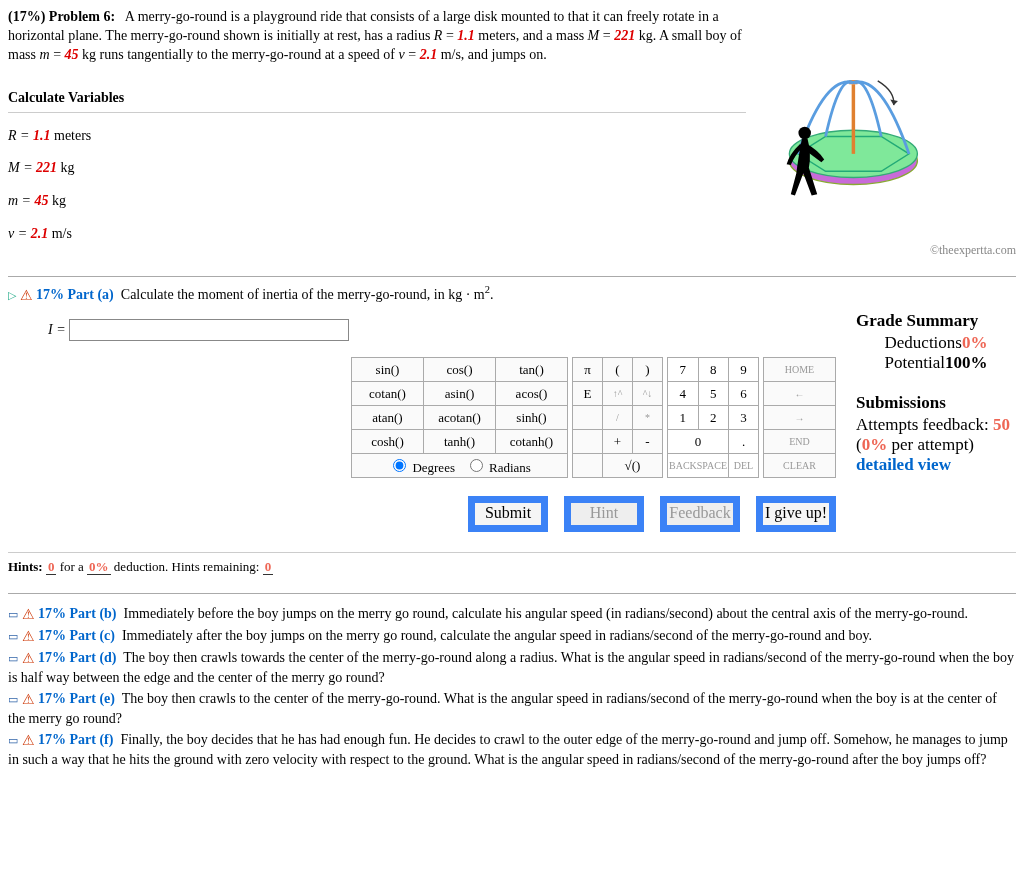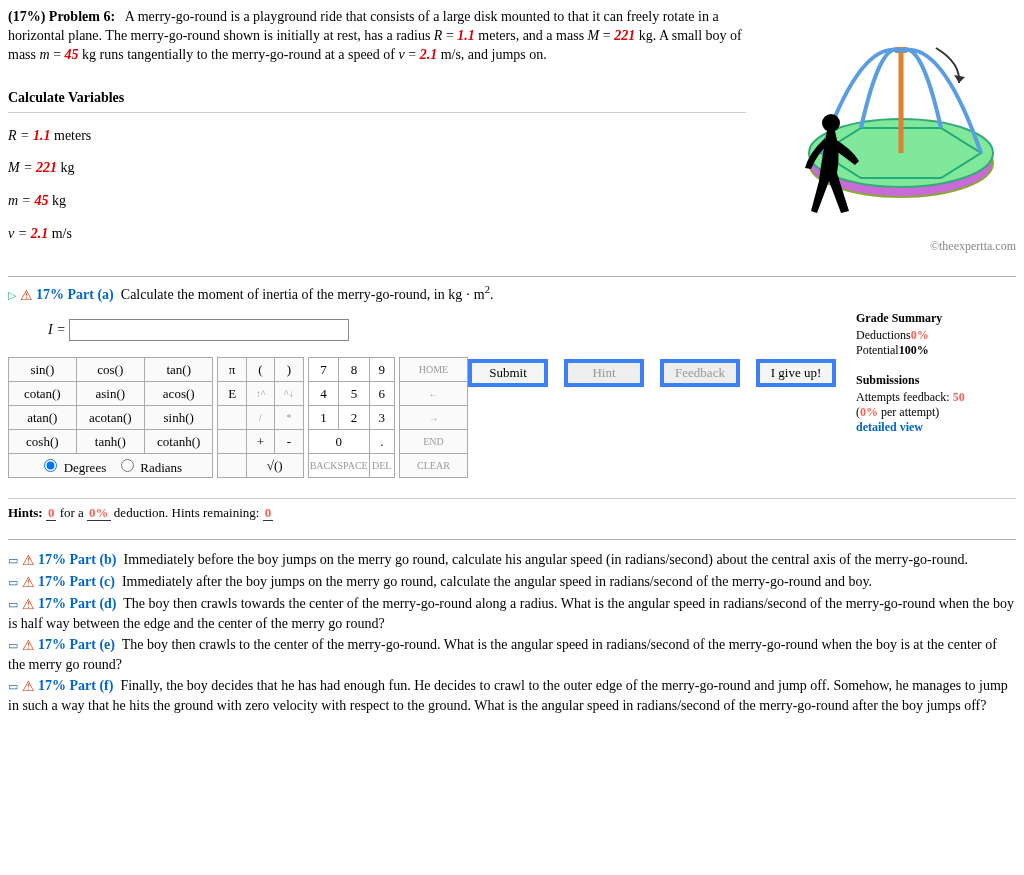--- a/index.html
+++ b/index.html
@@ -8,21 +8,21 @@
     padding: 8px;
     font-family: Georgia, "Times New Roman", serif;
     font-size: 14px;
     color: #000;
     background: #fff;
     width: 1024px;
   }
   .problem-top { display: flex; gap: 10px; }
   .problem-text { flex: 1; line-height: 1.35; }
   .problem-image {
-    width: 260px; height: 250px; display:flex; flex-direction:column; align-items:center; justify-content:center;
+    width: 260px; height: 250px; display:flex; align-items:center; justify-content:center;
     position: relative;
   }
   .problem-image svg { display:block; }
   .copyright { font-size: 12px; color: #888; align-self:flex-end; margin-top:6px; }
   .red { color: #d00; font-style: italic; font-weight: bold; }
   .ital { font-style: italic; }
   .bold { font-weight: bold; }
   .section-title { font-weight: bold; margin-top: 24px; margin-bottom:4px; }
   hr.thin { border: none; border-top: 1px solid #ccc; margin: 2px 0 12px 0; }
   .vars-line { margin: 14px 0; }
@@ -31,41 +31,41 @@
   .part-tag { font-weight: bold; color: #0066cc; }
   .pct { font-weight: bold; color: #0066cc; }
   .tri-green { color: #2a8; font-size:11px; vertical-align:middle; }
   .tri-alert { color: #c30; font-size:14px; vertical-align:middle; }
   .box-icon { color: #36a; font-size:11px; vertical-align:middle; }
   .answer-row { margin: 8px 0 8px 40px; }
   .answer-input {
     width: 280px; height: 22px; border: 1px solid #888; font-family: inherit; padding: 2px 4px;
   }
   .main-area { display:flex; gap:20px; margin-top:6px; }
-  .calc-area { flex:1; display:flex; flex-direction:row; align-items:flex-start; }
-  .sidebar { width: 160px; font-size:12px; }
+  .calc-area { flex:1; display:flex; flex-direction:column; align-items:flex-end; }
+  .sidebar { width: 160px; font-size:17px; }
   .sidebar .hdr { font-weight:bold; margin-bottom:2px; }
-  .sidebar-row { display:flex; justify-content:flex-start; }
+  .sidebar-row { display:flex; justify-content:center; }
   .orange { color: #e65; font-weight:bold; }
   .blue-link { color: #0066cc; font-weight:bold; }
   table.func { border-collapse: collapse; }
   table.func td {
     border: 1px solid #aaa; background: #fafafa; text-align:center;
     width: 72px; height: 24px; font-size:13px;
   }
   table.func td.small { width: 30px; }
   table.func td.num { width: 30px; background:#fff; }
   table.func td.muted { color:#999; font-size:10px; }
   table.func td.wide { width:72px; }
   .radio-row td { background:#fff; border:1px solid #aaa; }
   .calc-wrap { display:flex; gap:4px; justify-content:center; margin: 8px 0;}
   .action-row { display:flex; gap:16px; justify-content:center; margin: 10px 0 8px 0; }
   .btn {
-    border: 4px solid #3b82f6; background:#f5f5f5; font-family:inherit; font-size:13px;
-    width: 80px; height: 28px; text-align:center; line-height:20px;
+    border: 7px solid #3b82f6; background:#f5f5f5; font-family:inherit; font-size:16px;
+    width: 80px; height: 36px; text-align:center; line-height:20px;
   }
   .btn.muted { color:#999; background:#eee; }
   .hints-row { display:flex; gap:40px; font-size:13px; border-top:1px solid #ccc; padding-top:6px; margin-top:12px;}
   .hints-row .cell { flex:1; }
   .underline-val { border-bottom:1px solid #333; padding: 0 2px; }
   .parts-list { margin-top:10px; font-size:14px; line-height:1.4;font-family:Liberation Serif, serif; }
   .parts-list .part-line { margin: 1px 0; }
   sup { font-size: 0.75em; }
 </style>
 </head>

